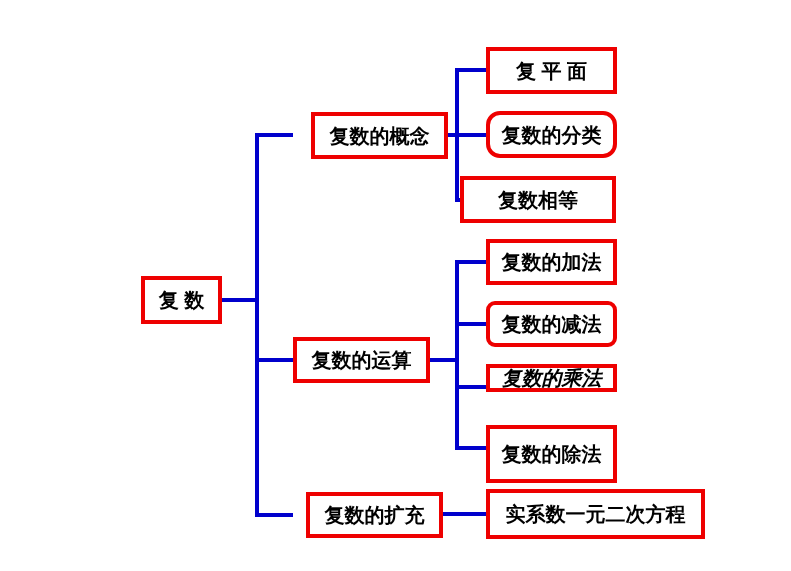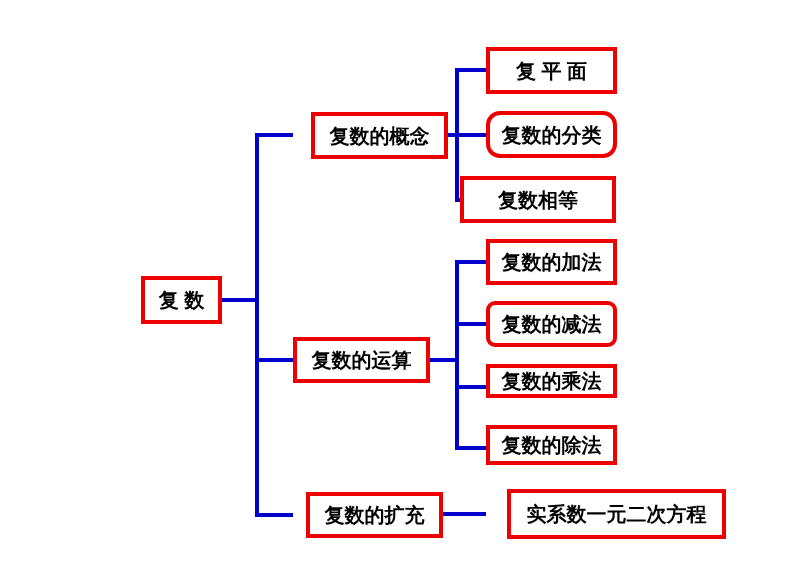--- a/index.html
+++ b/index.html
@@ -92,25 +92,25 @@
   </div>
 
   <div class="node" style="left:486px; top:239px; width:131px; height:46px;">
     <span>复数的加法</span>
   </div>
 
   <div class="node" style="left:486px; top:301px; width:131px; height:46px;border-radius:9px;">
     <span>复数的减法</span>
   </div>
 
-  <div class="node" style="left:486px; top:364px; width:131px; height:34px;">
+  <div class="node" style="left:486px; top:364px; width:131px; height:28px;font-style:italic;">
     <span>复数的乘法</span>
   </div>
 
-  <div class="node" style="left:486px; top:425px; width:131px; height:40px;">
+  <div class="node" style="left:486px; top:425px; width:131px; height:58px;">
     <span>复数的除法</span>
   </div>
 
-  <div class="node" style="left:486px; top:489px; width:219px; height:50px;margin-left:21px;">
+  <div class="node" style="left:486px; top:489px; width:219px; height:50px;">
     <span>实系数一元二次方程</span>
   </div>
 
 </div>
 
 </body></html>

